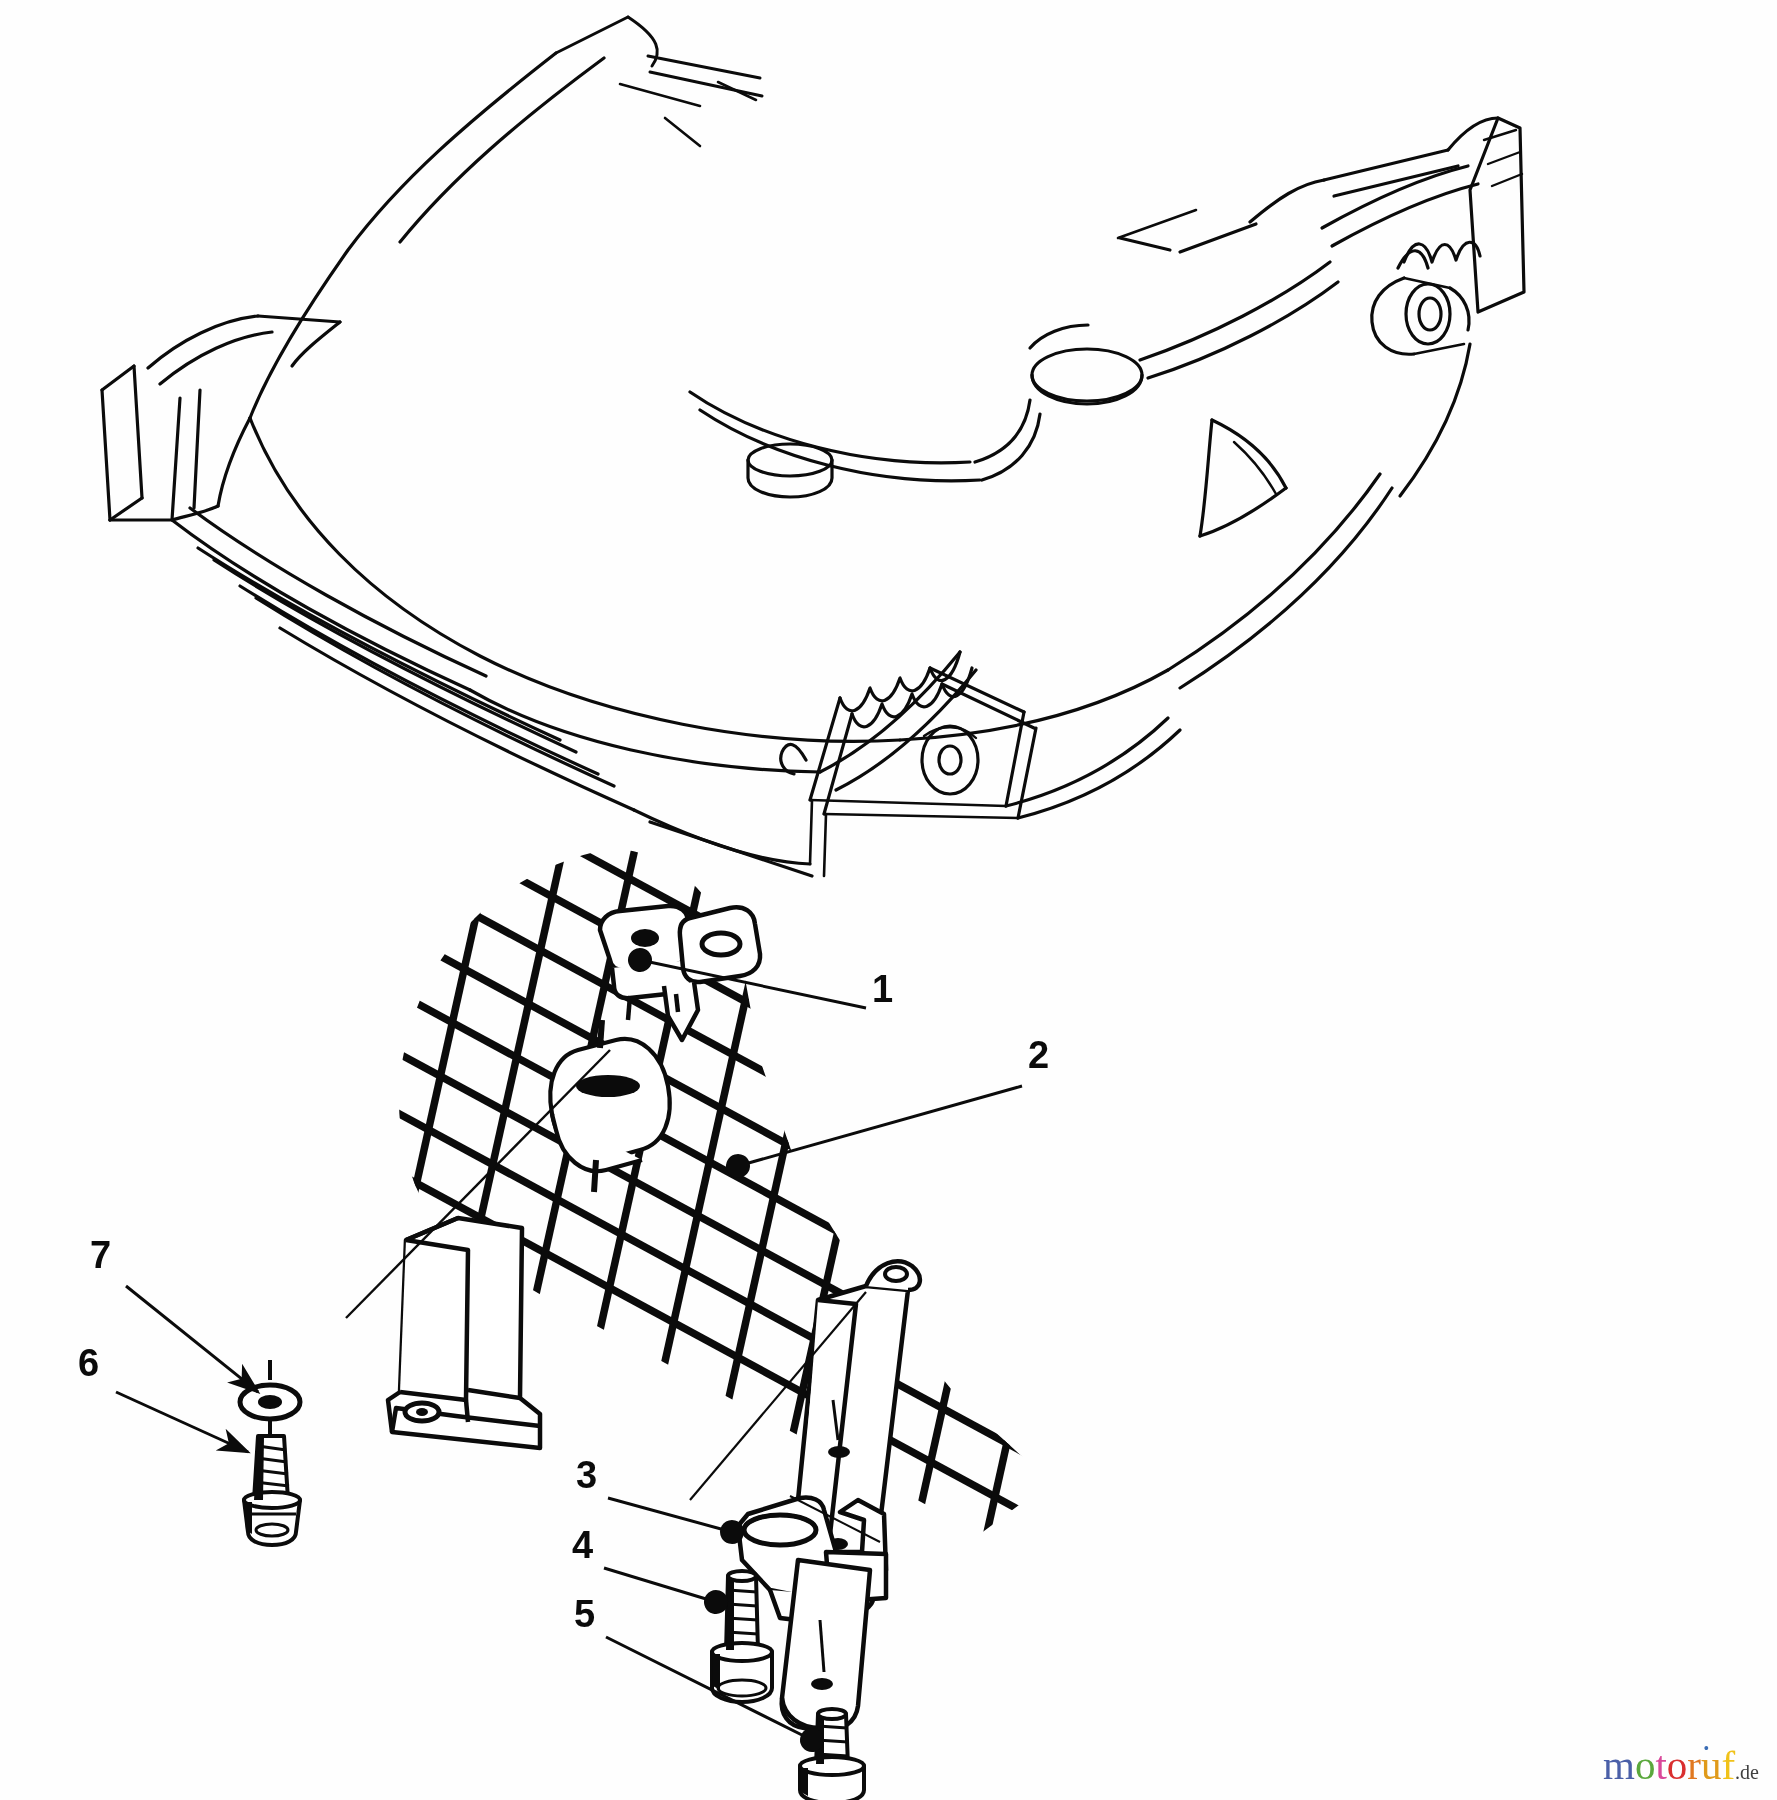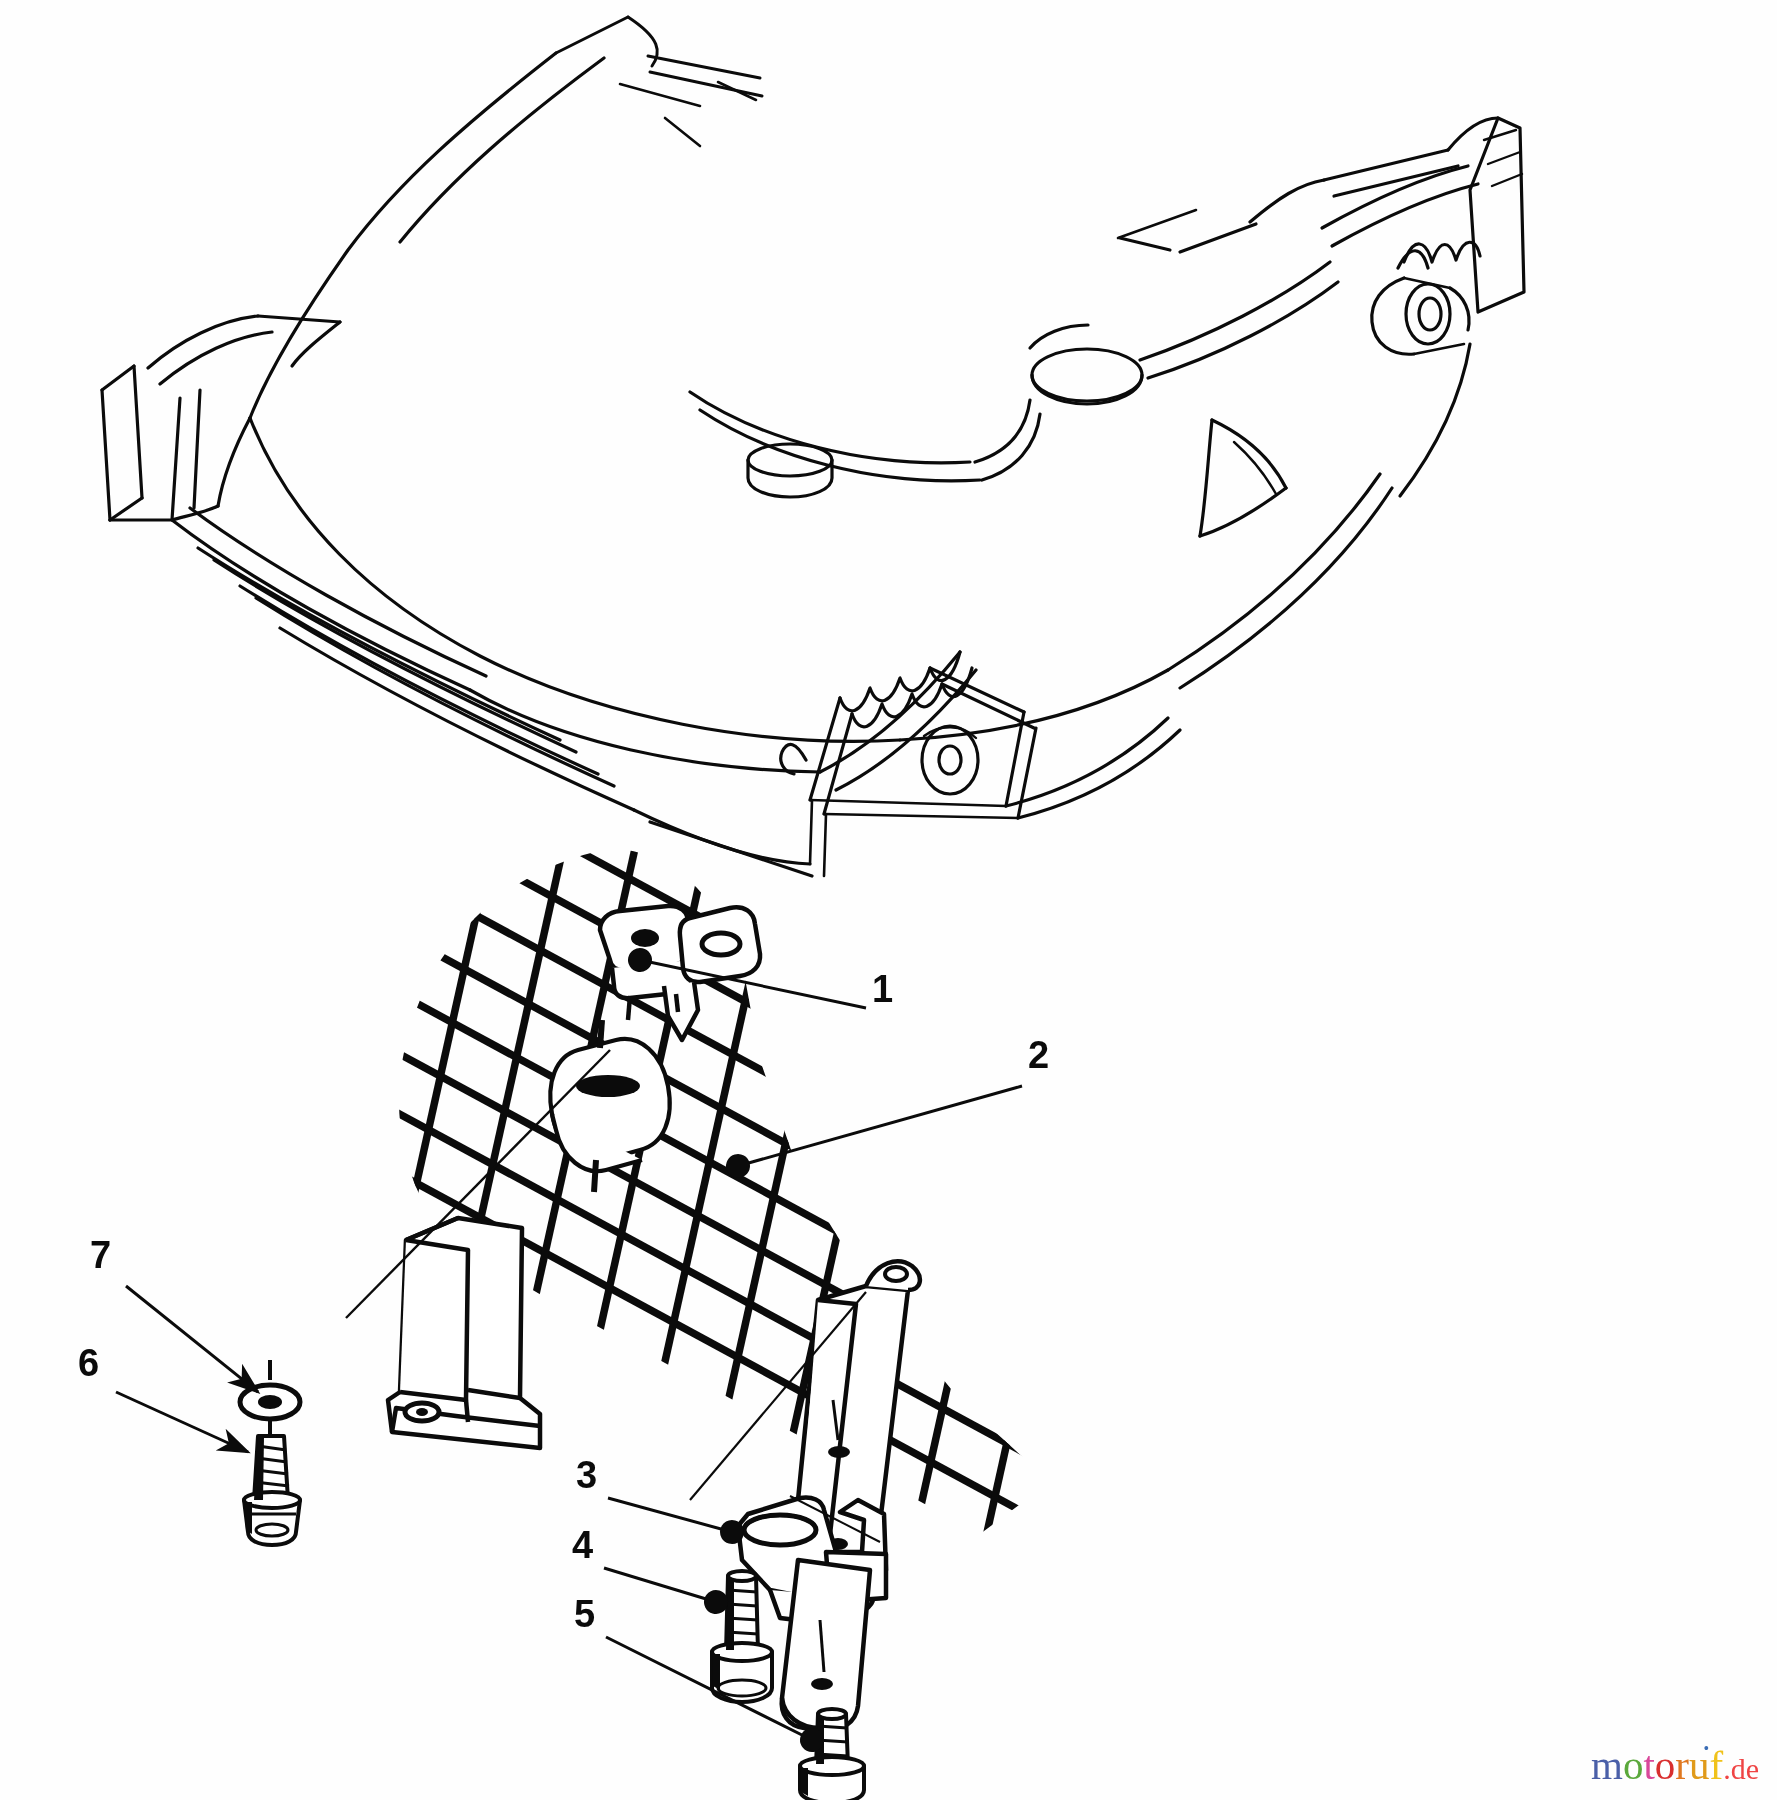--- a/index.html
+++ b/index.html
@@ -29,22 +29,22 @@
     right:18px;bottom:14px;
     font-family:"Liberation Serif", serif;
     font-size:41px;
     line-height:1;
     white-space:nowrap;
     user-select:none;
   }
   #watermark .wm-l{font-weight:400;}
   #watermark .wm-de{
     font-family:"Liberation Serif", serif;
-    font-size:30px;
-    color:#ef4444;
+    font-size:20px;
+    color:#404040;
     vertical-align:baseline;
   }
   #watermark .wm-dot{
     position:absolute;
     right:50px;top:-4px;
     font-size:16px;color:#3b6db5;
   }
 </style>
 </head>
 <body>

